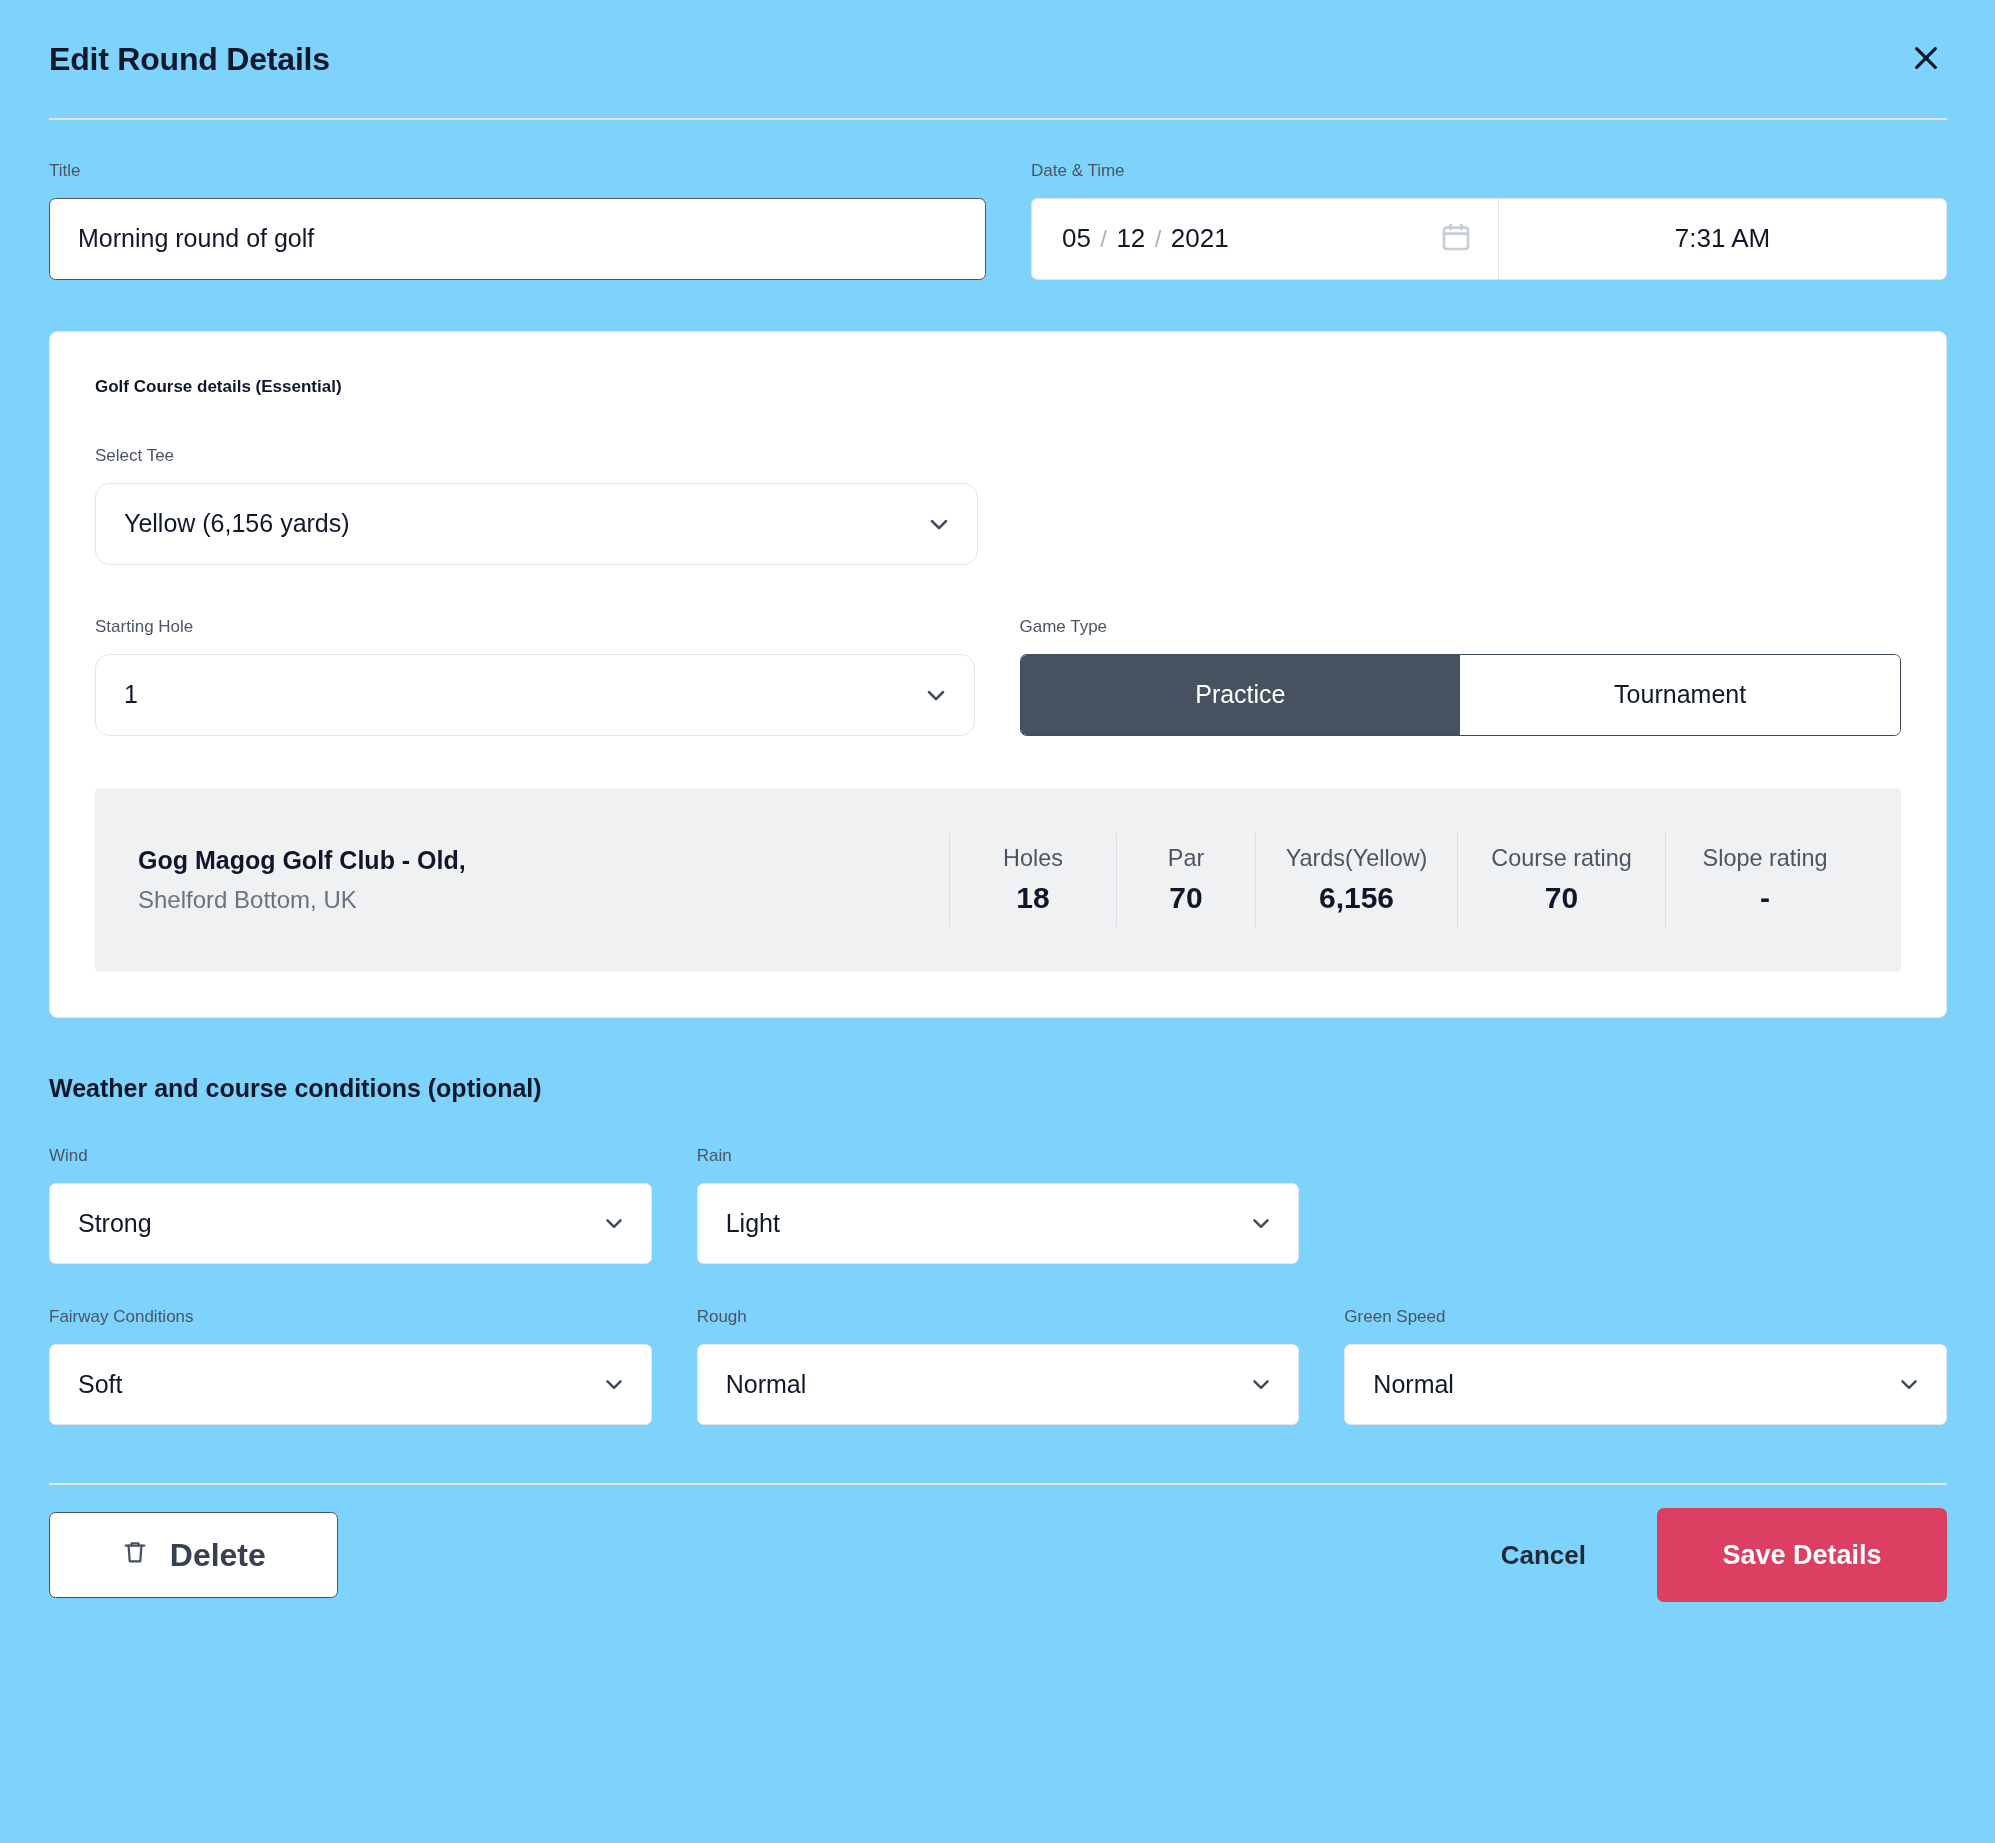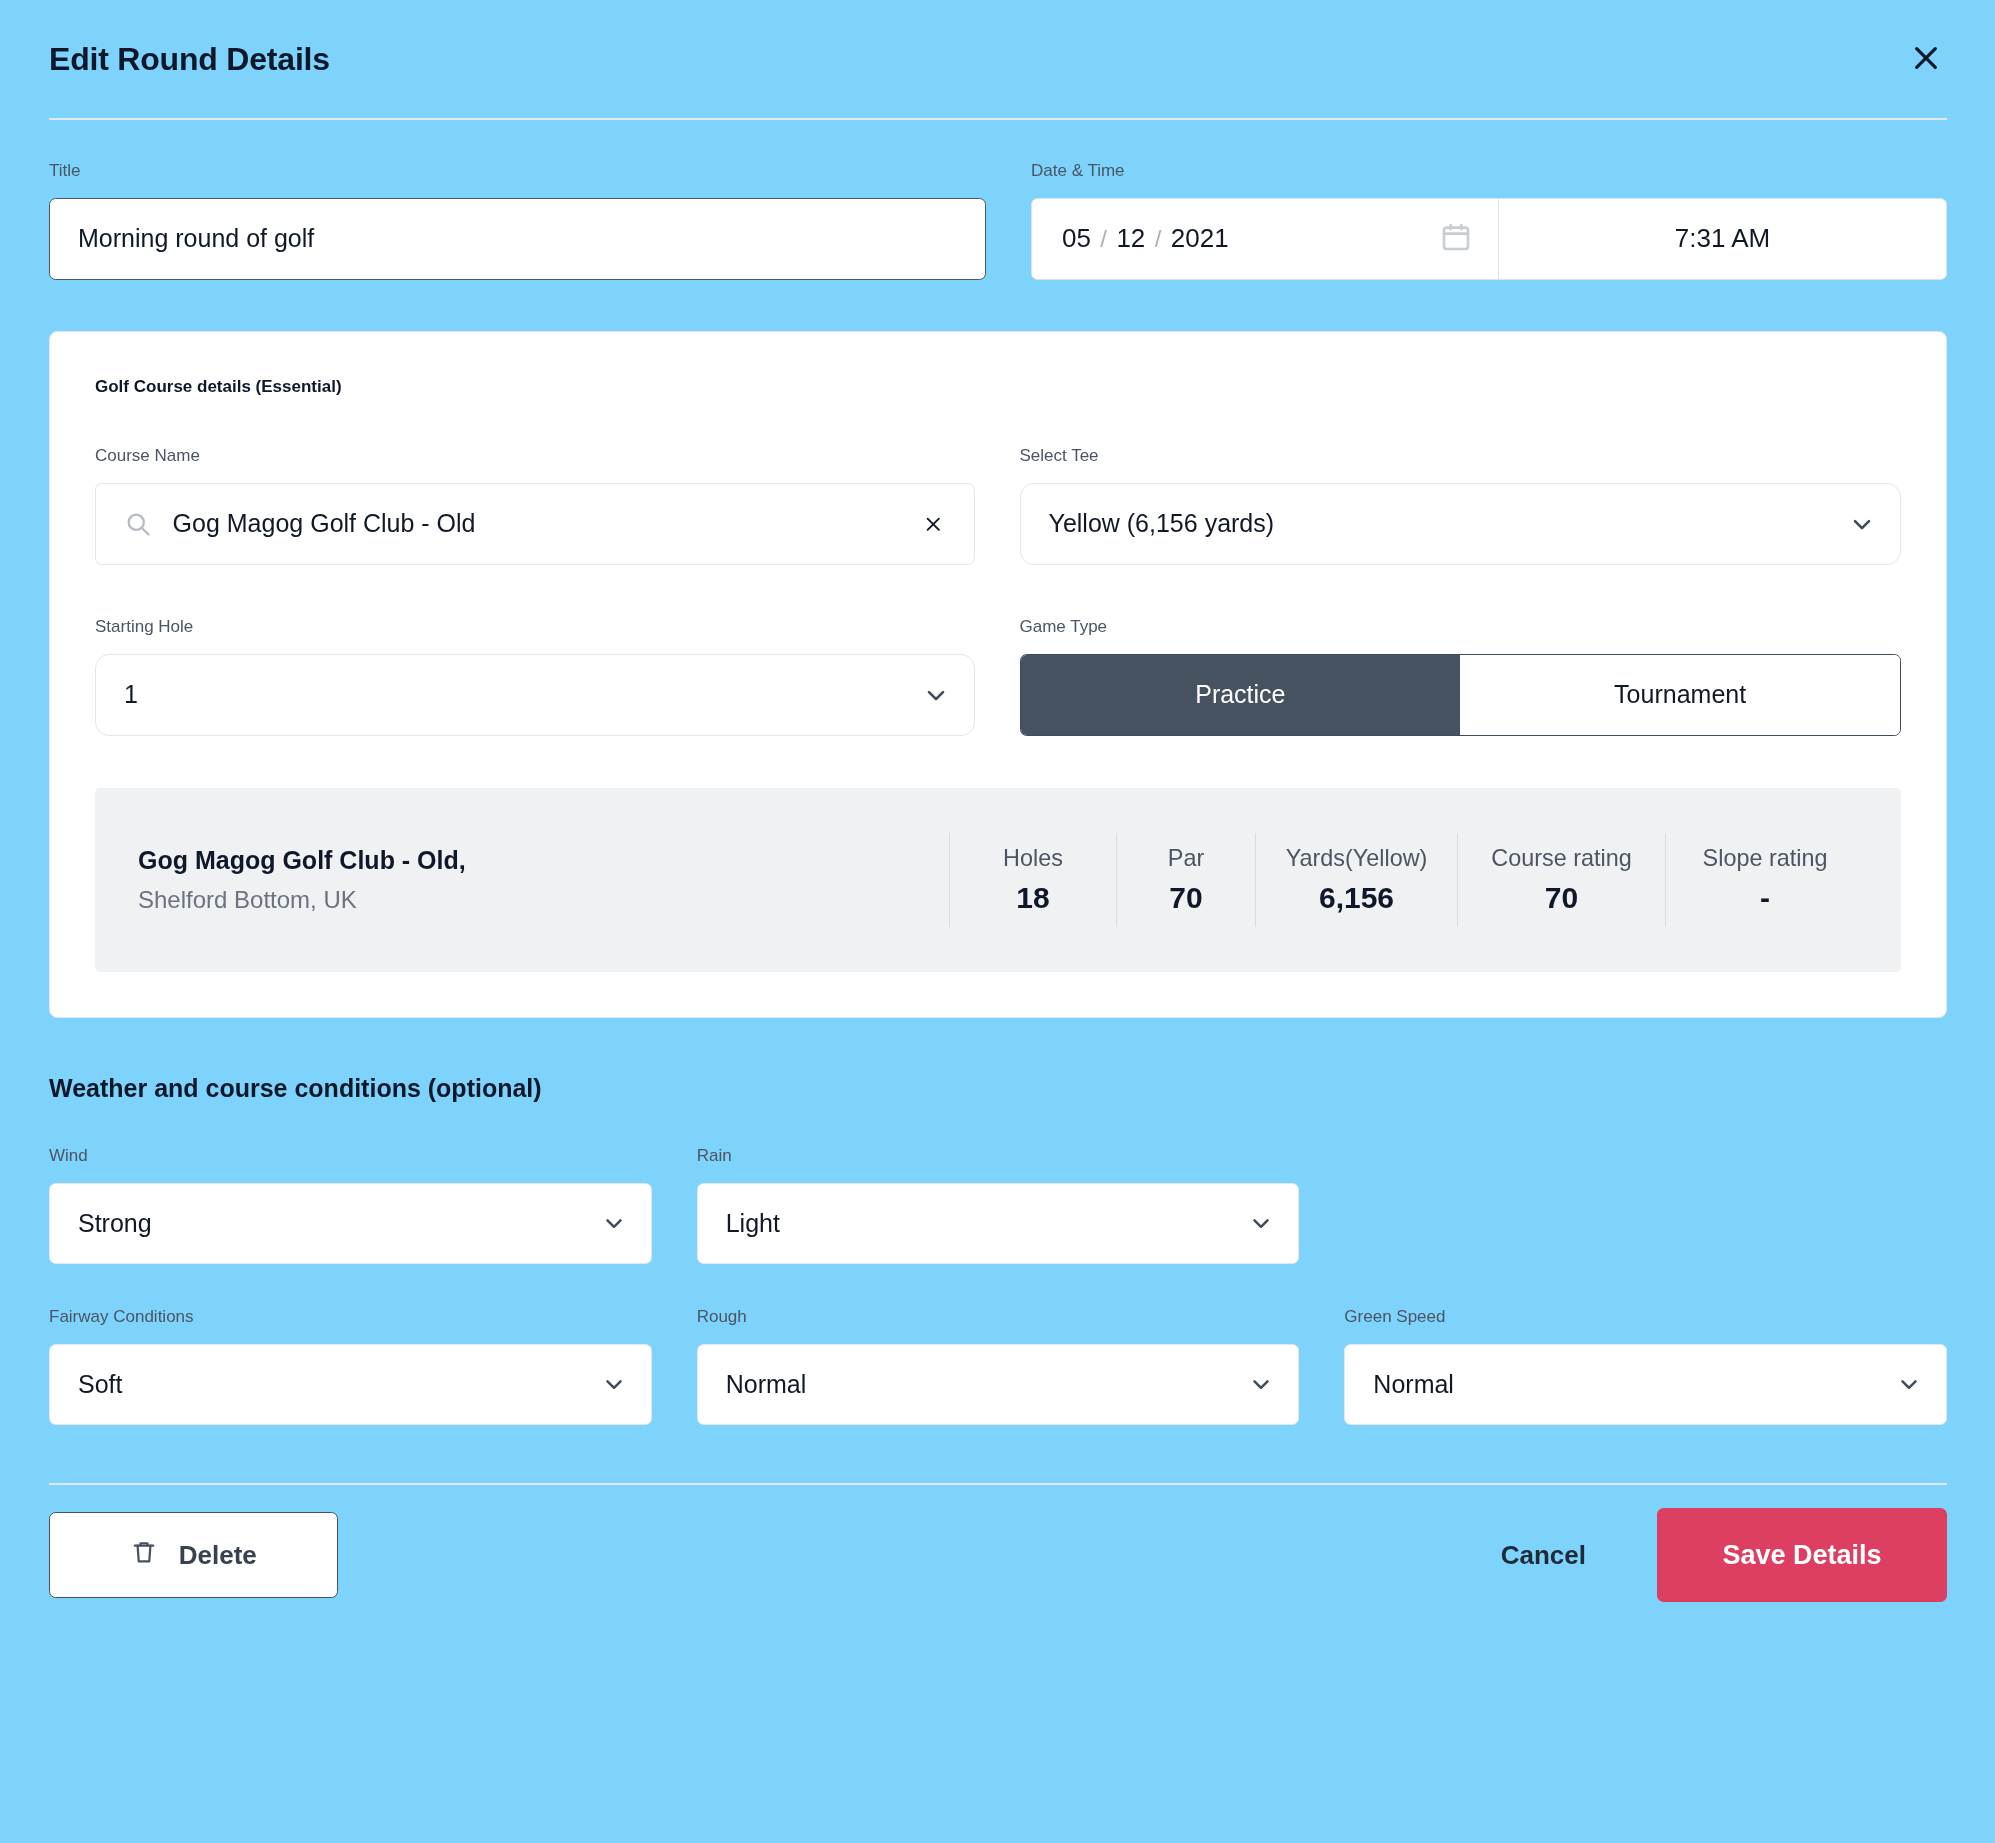--- a/index.html
+++ b/index.html
@@ -315,21 +315,21 @@
   .delete-btn {
     display: flex;
     align-items: center;
     justify-content: center;
     gap: 20.6px;
     width: 289px;
     height: 86px;
     border: 1.9px solid #475260;
     border-radius: 6.6px;
     background: #fff;
-    font-size: 26px;
+    font-size: 32px;
     color: #374151;
     cursor: pointer;
     font-family: "Liberation Sans", sans-serif;
     font-weight: bold;
   }
   .footer-spacer { flex: 1; }
   .cancel-btn {
     background: transparent;
     border: none;
     font-size: 26px;
@@ -399,38 +399,20 @@
         </div>
         <div class="time-part">7:31 AM</div>
       </div>
     </div>
   </div>
 
   <div class="course-card">
     <div class="card-heading">Golf Course details (Essential)</div>
 
     <div class="card-row">
-      <div class="card-col-left">
-        <label class="field-label">Course Name</label>
-        <div class="search-box">
-          <span class="search-icon">
-            <svg width="28" height="28" viewBox="0 0 24 24" fill="none" stroke="#b6bcc4" stroke-width="2" stroke-linecap="round">
-              <circle cx="10.5" cy="10.5" r="6.5"></circle>
-              <line x1="15.4" y1="15.4" x2="21" y2="21"></line>
-            </svg>
-          </span>
-          <span class="search-value">Gog Magog Golf Club - Old</span>
-          <span class="clear-icon">
-            <svg width="22.5" height="22.5" viewBox="0 0 24 24" fill="none" stroke="#111827" stroke-width="2" stroke-linecap="round">
-              <line x1="6" y1="6" x2="18" y2="18"></line>
-              <line x1="18" y1="6" x2="6" y2="18"></line>
-            </svg>
-          </span>
-        </div>
-      </div>
 
       <div class="card-col-right">
         <label class="field-label">Select Tee</label>
         <div class="select-box">
           <span class="select-value">Yellow (6,156 yards)</span>
           <span class="chev">
             <svg width="28" height="28" viewBox="0 0 24 24" fill="none" stroke="#3f4c59" stroke-width="2.3" stroke-linecap="round" stroke-linejoin="round">
               <polyline points="6 9.5 12 15.5 18 9.5"></polyline>
             </svg>
           </span>

